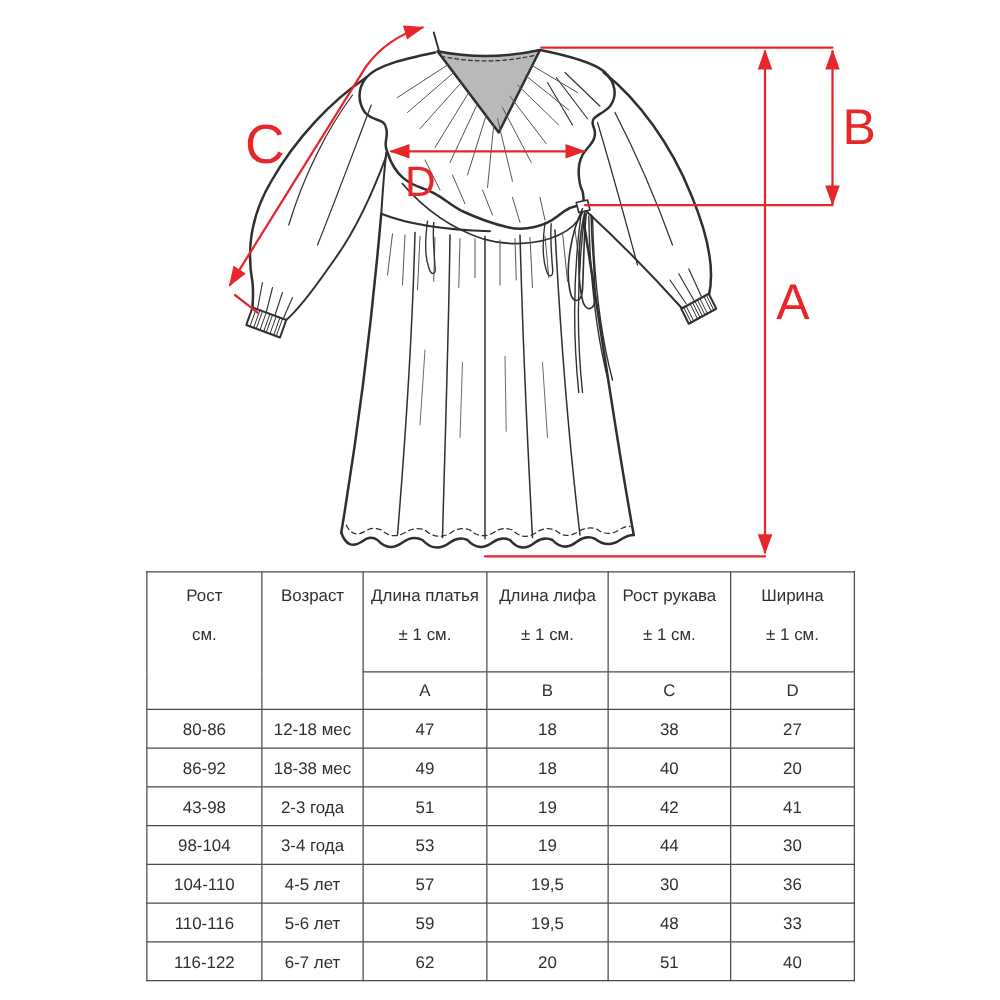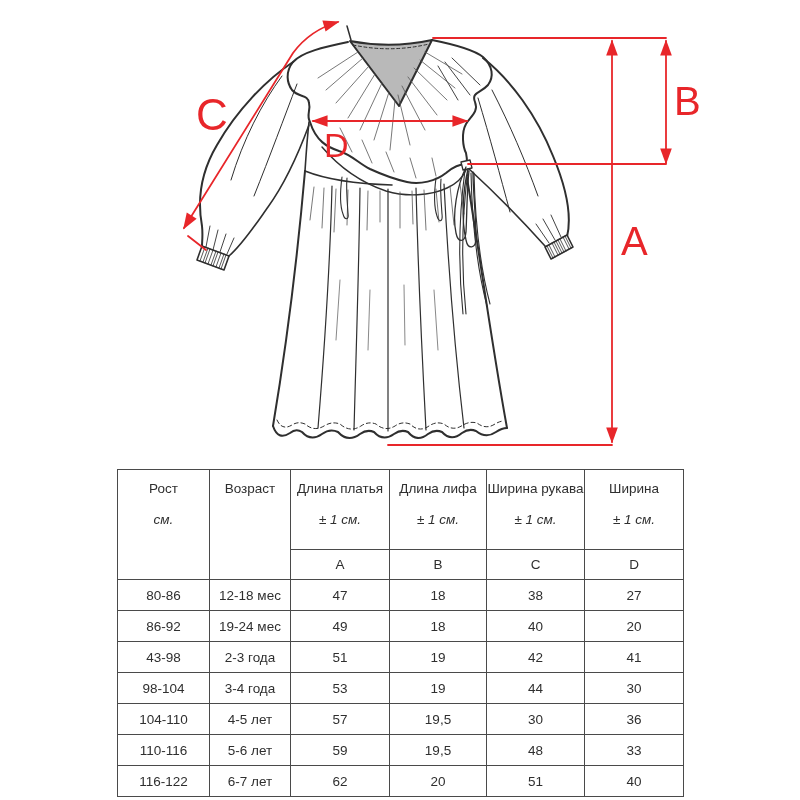--- a/index.html
+++ b/index.html
@@ -1,30 +1,30 @@
 <!DOCTYPE html>
 <html><head>
 <meta charset="utf-8">
 <style>
   html,body{margin:0;padding:0;background:#ffffff;}
   body{width:800px;height:800px;position:relative;font-family:"Liberation Sans",sans-serif;}
   .sketch{position:absolute;top:0;left:0;}
-  .size-table{position:absolute;left:117px;top:469px;border-collapse:collapse;table-layout:fixed;}
+  .size-table{position:absolute;left:117px;top:457px;border-collapse:collapse;table-layout:fixed;}
   .size-table td,.size-table th{
     border:1.5px solid #4a4a4a;
     font-weight:normal;
     font-size:13.5px;
     color:#2f2f2f;
     text-align:center;
     padding:0;
     background:#fff;
   }
   .size-table th.top-cell{vertical-align:top;padding-top:11px;height:68px;}
   .size-table th.span-cell{vertical-align:top;padding-top:11px;}
-  .hdr-line2{margin-top:16px;font-style:italic;}
+  .hdr-line2{margin-top:16px;}
   .letter-row th{height:29px;}
   .size-table tbody tr{height:31px;margin-top:45px;}
 </style>
 </head>
 <body>
 
 <svg class="sketch" width="800" height="465" viewBox="0 0 800 465">
   <defs>
     <marker id="arr" viewBox="-1 -5 12 10" refX="9" refY="0" markerWidth="11" markerHeight="9" orient="auto-start-reverse">
       <path d="M10,0 L0,-3.6 L0,3.6 Z" fill="#e8262a"></path>
@@ -143,21 +143,21 @@
       </th>
       <th class="top-cell">
         <div>Длина платья</div>
         <div class="hdr-line2">± 1 см.</div>
       </th>
       <th class="top-cell">
         <div>Длина лифа</div>
         <div class="hdr-line2">± 1 см.</div>
       </th>
       <th class="top-cell">
-        <div>Ширина рукава</div>
+        <div>Рост рукава</div>
         <div class="hdr-line2">± 1 см.</div>
       </th>
       <th class="top-cell">
         <div>Ширина</div>
         <div class="hdr-line2">± 1 см.</div>
       </th>
     </tr>
     <tr class="letter-row">
       <th>A</th>
       <th>B</th>
@@ -169,21 +169,21 @@
       <tr>
         <td>80-86</td>
         <td>12-18 мес</td>
         <td>47</td>
         <td>18</td>
         <td>38</td>
         <td>27</td>
       </tr>
       <tr>
         <td>86-92</td>
-        <td>19-24 мес</td>
+        <td>18-38 мес</td>
         <td>49</td>
         <td>18</td>
         <td>40</td>
         <td>20</td>
       </tr>
       <tr>
         <td>43-98</td>
         <td>2-3 года</td>
         <td>51</td>
         <td>19</td>

